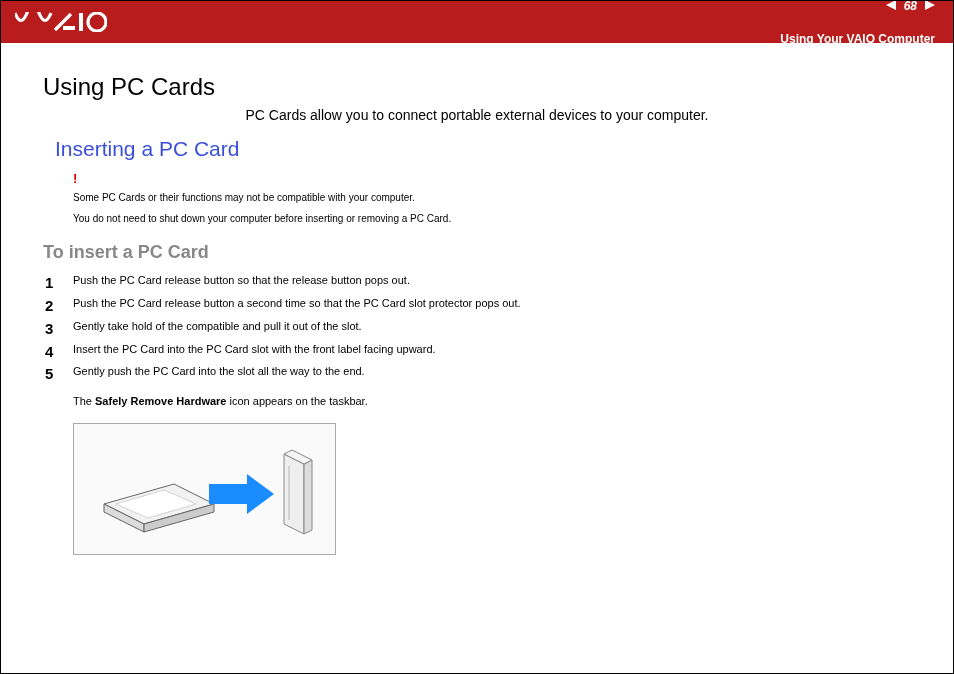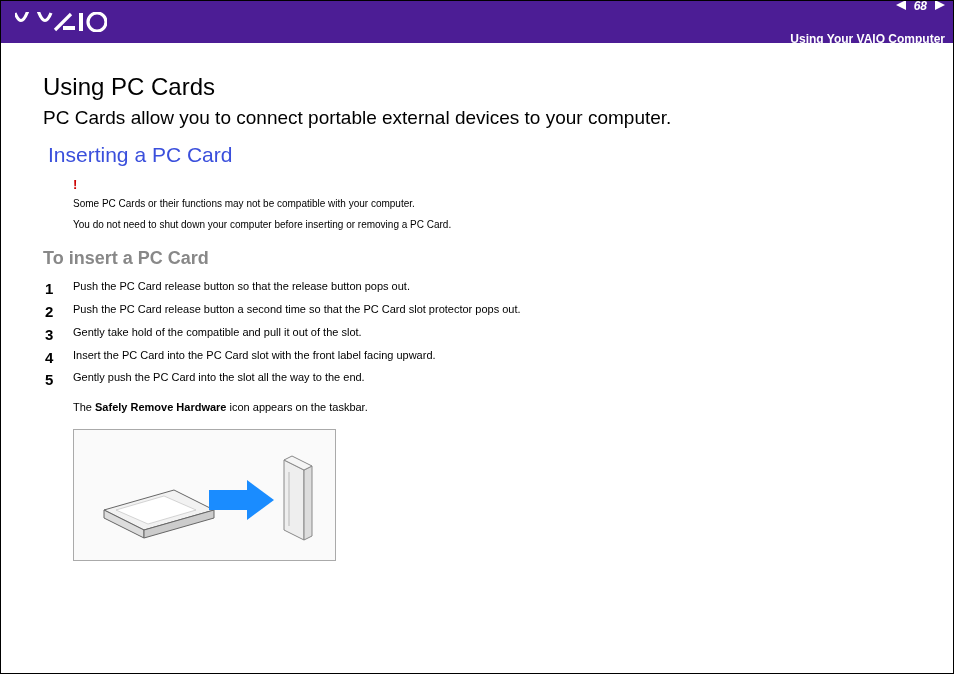--- a/index.html
+++ b/index.html
@@ -9,27 +9,27 @@
     background: #fff;
     color: #000;
     width: 954px;
     height: 674px;
     overflow: hidden;
     position: relative;
     border: 1px solid #000;
     box-sizing: border-box;
   }
   .topbar {
-    background: #4c1d95;
+    background: #b91c1c;
     color: #fff;
     height: 42px;
     display: flex;
     align-items: center;
     justify-content: space-between;
-    padding: 0 8px 0 14px;
+    padding: 0 18px 0 14px;
   }
   .logo {
     display: flex;
     align-items: center;
     color: #fff;
     letter-spacing: -1px;
   }
   .logo svg { display: block; }
   .top-right {
     display: flex;
@@ -52,27 +52,28 @@
   .content {
     padding: 30px 42px 0 42px;
   }
   h1 {
     font-size: 24px;
     font-weight: 400;
     margin: 0 0 6px 0;
   }
   p.intro {
     margin: 4px 0 14px 0;
-    font-size: 19px;
+    font-size: 14px;
+    text-align: center;
   }
   h2 {
     color: #3a4fdc;
     font-size: 21px;
     font-weight: 400;
-    margin: 0 0 10px 5px;
+    margin: 0 0 10px 12px;
   }
   .note-block {
     margin-left: 30px;
     margin-bottom: 18px;
   }
   .note-block .excl {
     color: #c00;
     font-weight: bold;
     font-size: 13px;
     display: block;

